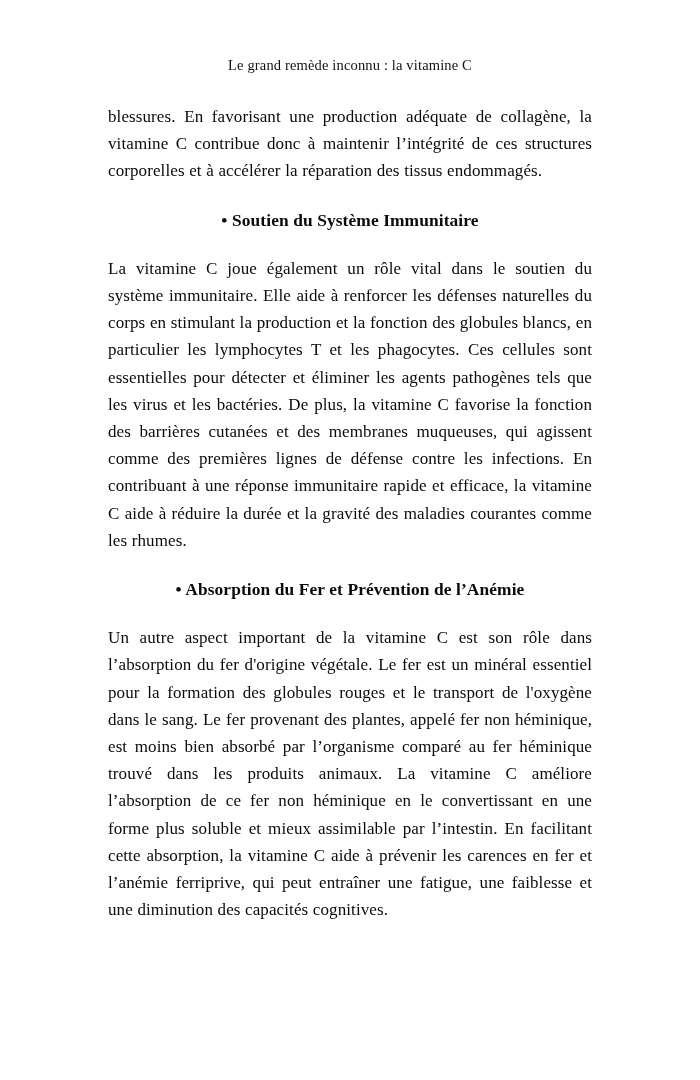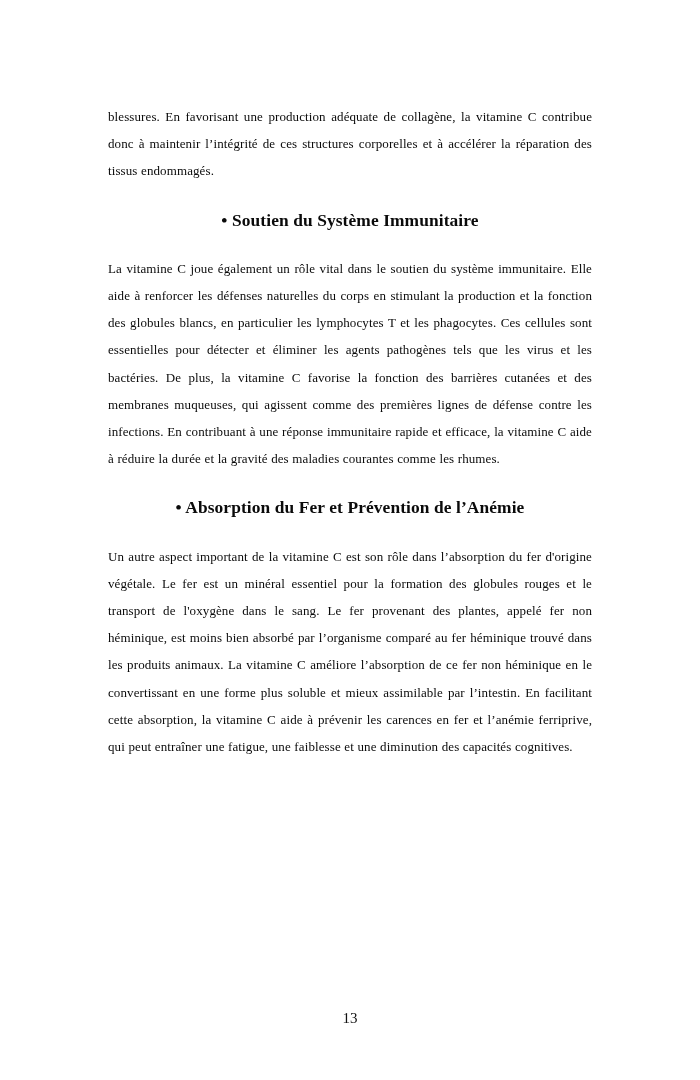--- a/index.html
+++ b/index.html
@@ -39,21 +39,21 @@
     position: absolute;
     top: 103px;
     left: 108px;
     width: 484px;
   }
 
   p.body-par {
     margin: 0;
     text-align: justify;
     text-justify: inter-word;
-    font-size: 13px;
+    font-size: 17px;
     line-height: 27.2px;
     letter-spacing: 0.1px;
     word-spacing: 0.2px;
     hyphens: none;
     -webkit-hyphens: none;
   }
 
   p.body-par.tight {
     text-align-last: left;
   }
@@ -79,20 +79,21 @@
     text-align: center;
     font-size: 15px;
     color: #111;
   }
 </style>
 </head>
 <body>
 
 <div id="page">
 
+  <div id="running-header">Le grand remède inconnu : la vitamine C</div>
 
   <div id="content">
 
     <p class="body-par tight">blessures. En favorisant une production adéquate de collagène, la vitamine C contribue donc à maintenir l’intégrité de ces structures corporelles et à accélérer la réparation des tissus endommagés.</p>
 
     <div class="gap-before-heading"></div>
 
     <h2 class="section-heading">• Soutien du Système Immunitaire</h2>
 
     <div class="gap-after-heading"></div>
@@ -102,15 +103,14 @@
     <div class="gap-before-heading"></div>
 
     <h2 class="section-heading">• Absorption du Fer et Prévention de l’Anémie</h2>
 
     <div class="gap-after-heading"></div>
 
     <p class="body-par tight">Un autre aspect important de la vitamine C est son rôle dans l’absorption du fer d'origine végétale. Le fer est un minéral essentiel pour la formation des globules rouges et le transport de l'oxygène dans le sang. Le fer provenant des plantes, appelé fer non héminique, est moins bien absorbé par l’organisme comparé au fer héminique trouvé dans les produits animaux. La vitamine C améliore l’absorption de ce fer non héminique en le convertissant en une forme plus soluble et mieux assimilable par l’intestin. En facilitant cette absorption, la vitamine C aide à prévenir les carences en fer et l’anémie ferriprive, qui peut entraîner une fatigue, une faiblesse et une diminution des capacités cognitives.</p>
 
   </div>
 
-  <div id="page-number">13</div>
 
 </div>
 
 </body></html>

